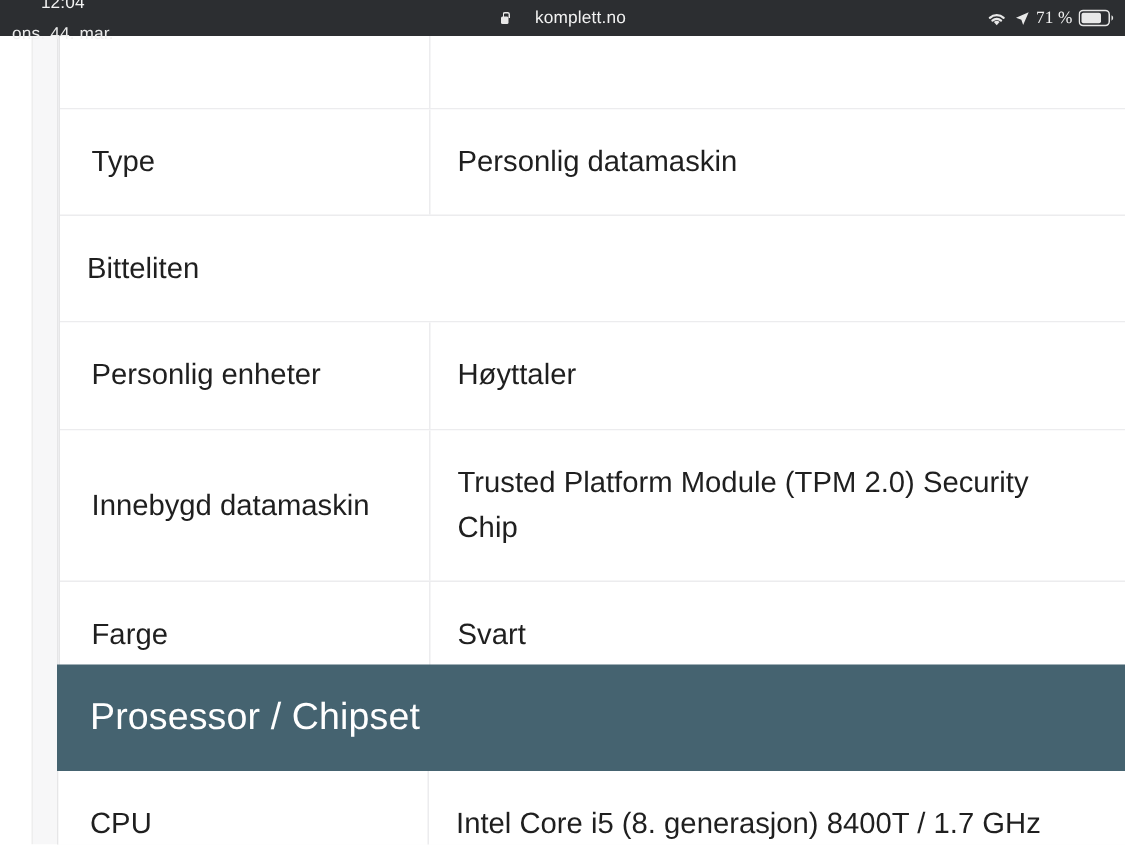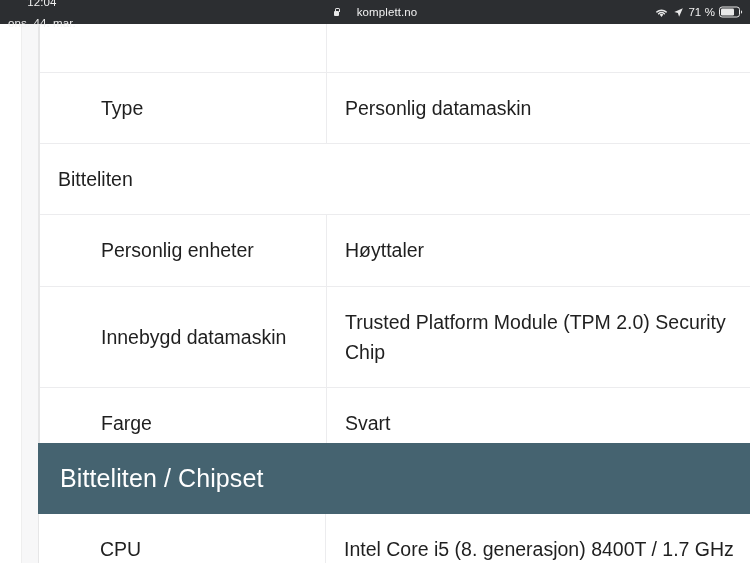--- a/index.html
+++ b/index.html
@@ -29,20 +29,21 @@
   }
   #status-center{
     position:absolute; left:0; right:0;
     display:flex; align-items:center; justify-content:center;
     gap:16px; pointer-events:none;
   }
   #status-right{
     position:absolute; right:7px;
     display:flex; align-items:center; gap:4px;
     white-space:nowrap;
+    font-family:Liberation Serif, serif;
   }
   .sb-date{ opacity:.97; }
   .lock-glyph{
     display:inline-block; width:7px; height:9px;
     position:relative; margin-right:1px;
   }
   .lock-glyph::before{
     content:""; position:absolute; left:1px; top:3.2px;
     width:5px; height:5.2px; border-radius:1px;
     background:#e8e8e8;
@@ -103,21 +104,21 @@
   }
   .spec-row:last-child{ border-bottom:1px solid #ececee; }
   .cell-label{
     width:247px;
     flex:0 0 247px;
     padding:20px 14px 20px 21px;
     font-size:19.5px;
     color:#1f1f1f;
     line-height:1.55;
     border-right:1px solid #ececee;
-    display:flex; align-items:center;margin-left:40px;
+    display:flex; align-items:center;
   }
   .cell-value{
     flex:1 1 auto;
     padding:20px 14px 20px 18px;
     font-size:19.5px;
     color:#1f1f1f;
     line-height:1.55;
     display:flex; align-items:center;
     white-space:pre-line;
   }
@@ -200,21 +201,21 @@
 
         <div class="spec-row">
           <div class="cell-label">Farge</div>
           <div class="cell-value">Svart</div>
         </div>
 
       </div>
     </div>
 
     <div class="spec-table" id="table-processor">
-      <div class="sec-head">Bitteliten / Chipset</div>
+      <div class="sec-head">Prosessor / Chipset</div>
       <div class="rows">
         <div class="spec-row">
           <div class="cell-label">CPU</div>
           <div class="cell-value">Intel Core i5 (8. generasjon) 8400T / 1.7 GHz</div>
         </div>
       </div>
     </div>
 
   </div>
 </div>

